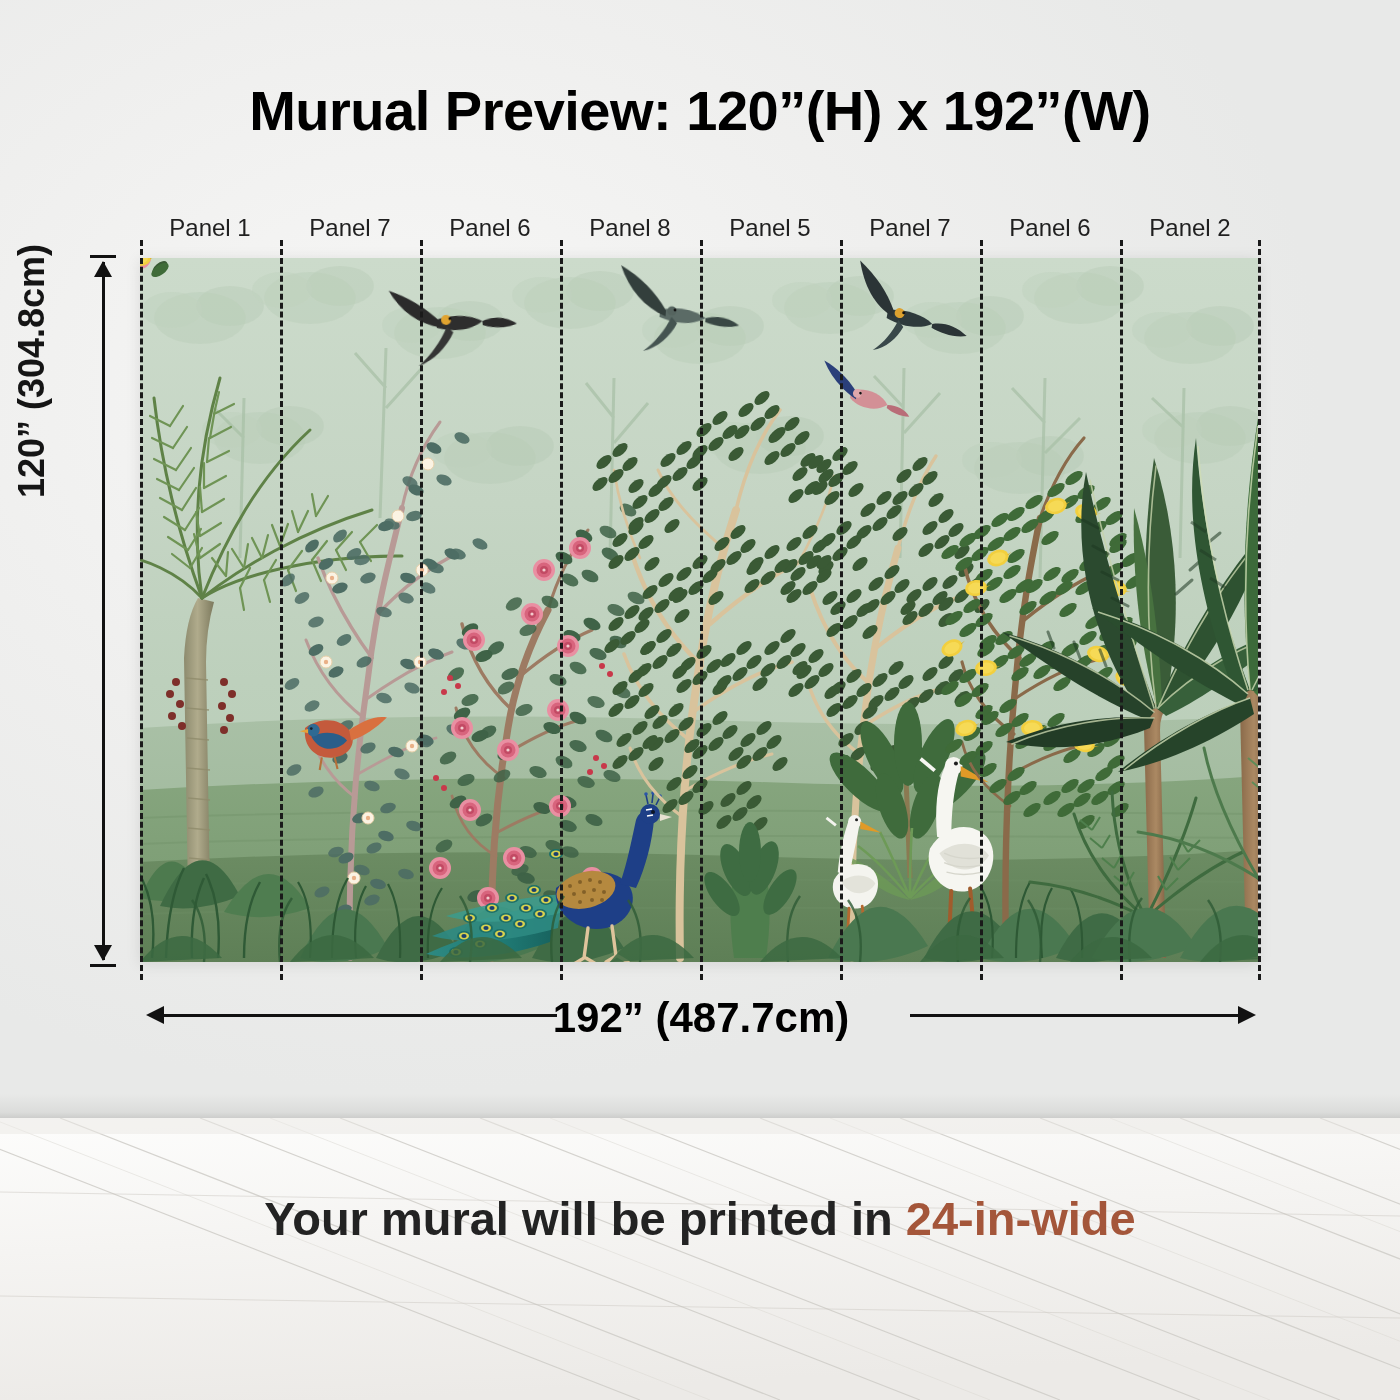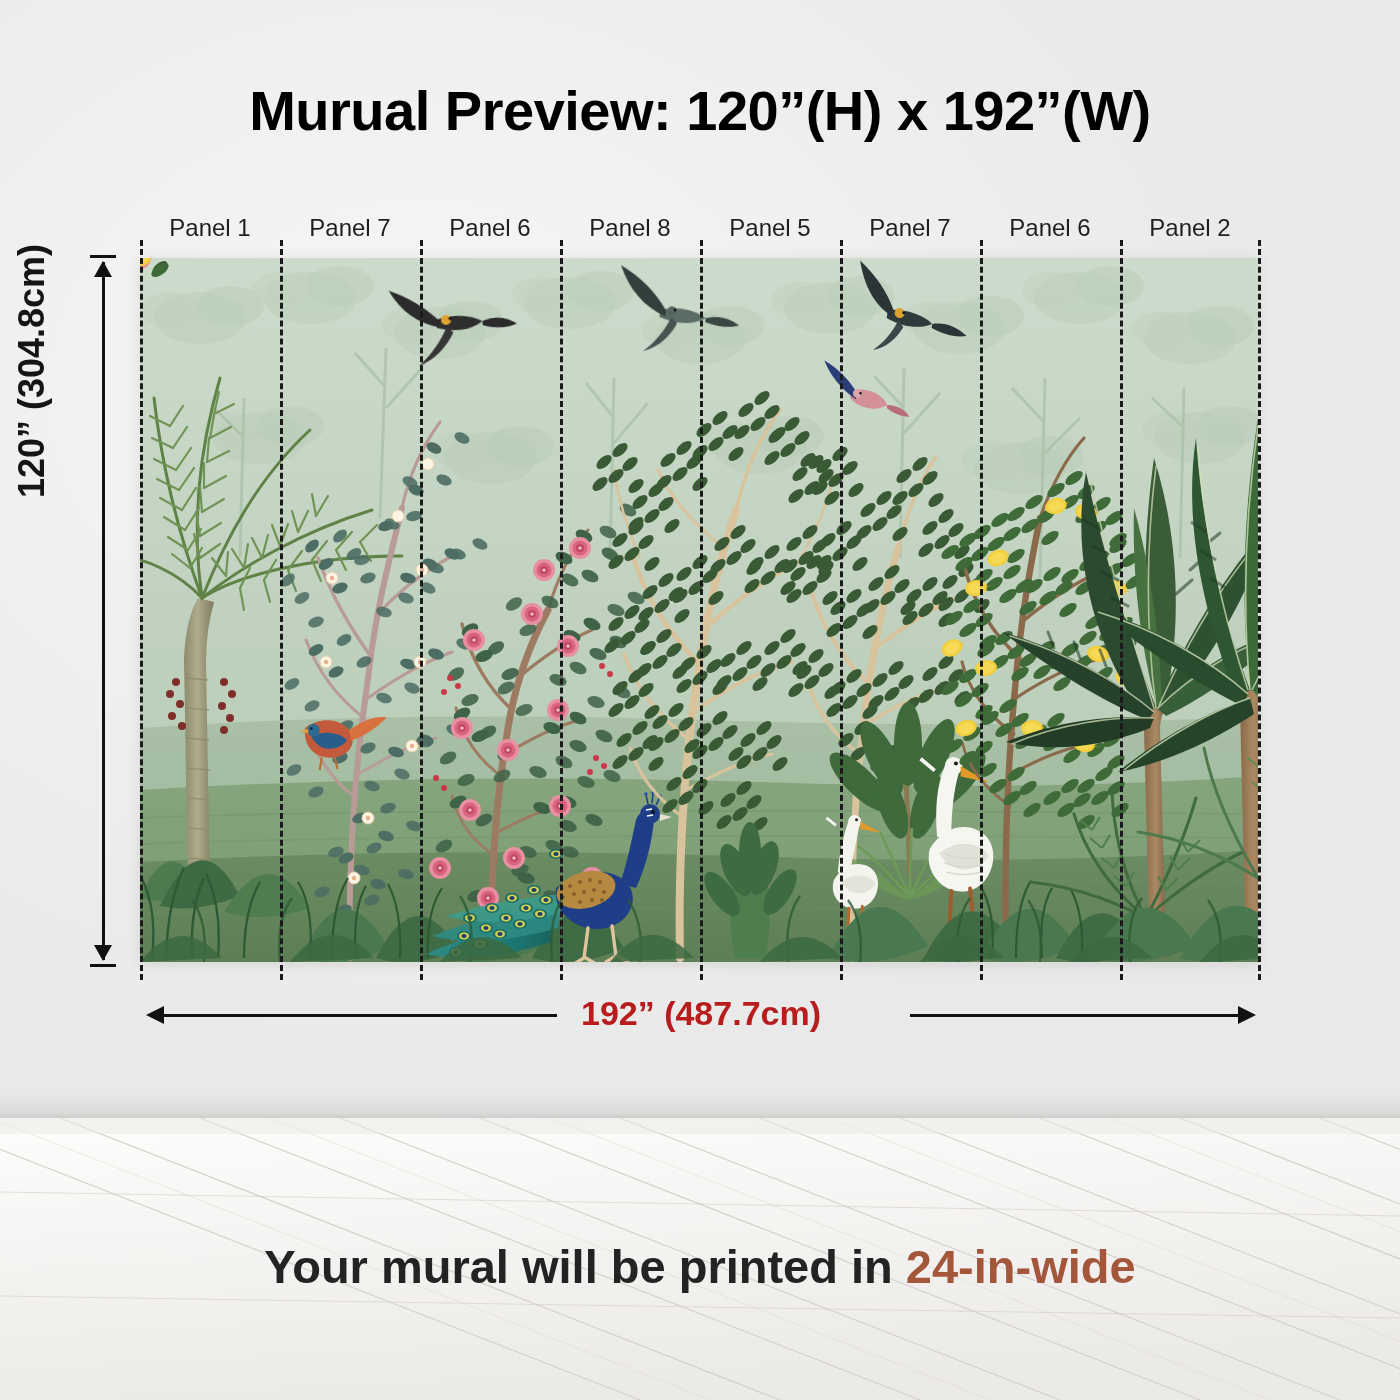--- a/index.html
+++ b/index.html
@@ -103,40 +103,39 @@
   #dim-h .line-l { left:16px; width:395px; }
   #dim-h .line-r { right:16px; width:330px; }
   #dim-h .ar-l, #dim-h .ar-r {
     position:absolute; top:6px; width:0; height:0;
     border-top:9px solid transparent; border-bottom:9px solid transparent;
   }
   #dim-h .ar-l { left:0; border-right:18px solid #111; }
   #dim-h .ar-r { right:0; border-left:18px solid #111; }
   #dim-h-label {
     position:absolute; left:0; right:0; top:-6px;
-    text-align:center; font-size:34px; font-weight:bold; color:#b91c1c;
+    text-align:center; font-size:42px; font-weight:bold; color:#000000;
     white-space:nowrap;
   }
 
   
   #floor {
     position:absolute; left:0; top:1118px; width:1400px; height:282px;
     overflow:hidden;
     background:linear-gradient(170deg,#fbfbfa 0%, #f4f3f1 40%, #eeeeec 100%);
   }
   #floor svg { display:block; width:100%; height:100%; }
 
   
   #caption {
     position:absolute; left:0; top:1188px; width:1400px;
     text-align:center;
     font-size:47px; font-weight:bold; color:#232323;
     line-height:1.30;
     z-index:5;
-    margin-top:48px;
   }
   #caption .accent { color:#a4563a; }
 </style>
 </head>
 <body>
 
 <div id="wall"></div>
 
 <div id="title">Murual Preview: 120”(H) x 192”(W)</div>
 

